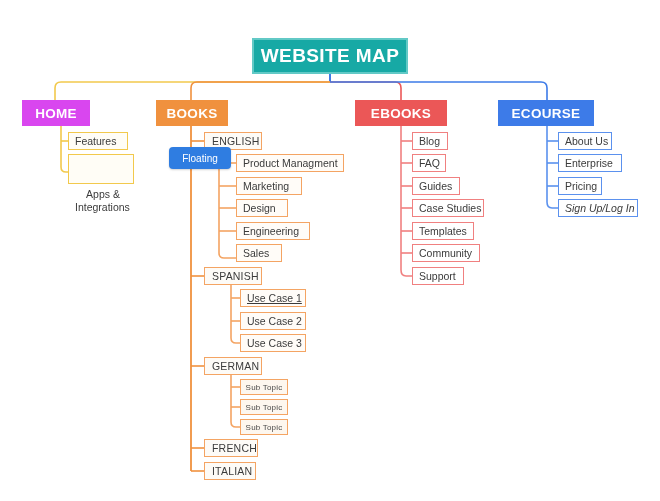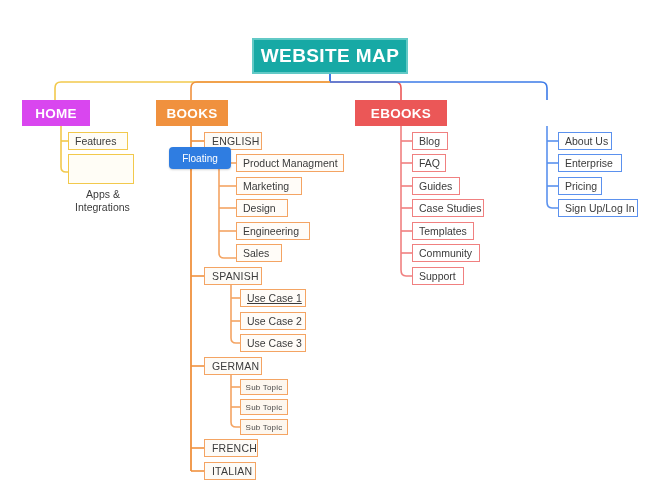--- a/index.html
+++ b/index.html
@@ -256,30 +256,33 @@
   <div class="node leaf ebooks-c" style="left:412px; top:222px; width:62px; height:18px;">
     <span>Templates</span>
   </div>
   <div class="node leaf ebooks-c" style="left:412px; top:244px; width:68px; height:18px;">
     <span>Community</span>
   </div>
   <div class="node leaf ebooks-c" style="left:412px; top:267px; width:52px; height:18px;">
     <span>Support</span>
   </div>
 
+  <div class="node cat ecourse" style="left:498px; top:100px; width:96px; height:26px;">
+    <span>ECOURSE</span>
+  </div>
   <div class="node leaf ecourse-c" style="left:558px; top:132px; width:54px; height:18px;">
     <span>About Us</span>
   </div>
   <div class="node leaf ecourse-c" style="left:558px; top:154px; width:64px; height:18px;">
     <span>Enterprise</span>
   </div>
   <div class="node leaf ecourse-c" style="left:558px; top:177px; width:44px; height:18px;">
     <span>Pricing</span>
   </div>
-  <div class="node leaf ecourse-c" style="left:558px; top:199px; width:80px; height:18px;">
+  <div class="node leaf ecourse-c" style="left:558px; top:199px; width:80px; height:18px;font-style:italic;">
     <span>Sign Up/Log In</span>
   </div>
 
   <div class="node floating" style="left:169px; top:147px; width:62px; height:22px;">
     <span>Floating</span>
   </div>
 
 </div>
 
 </body></html>

